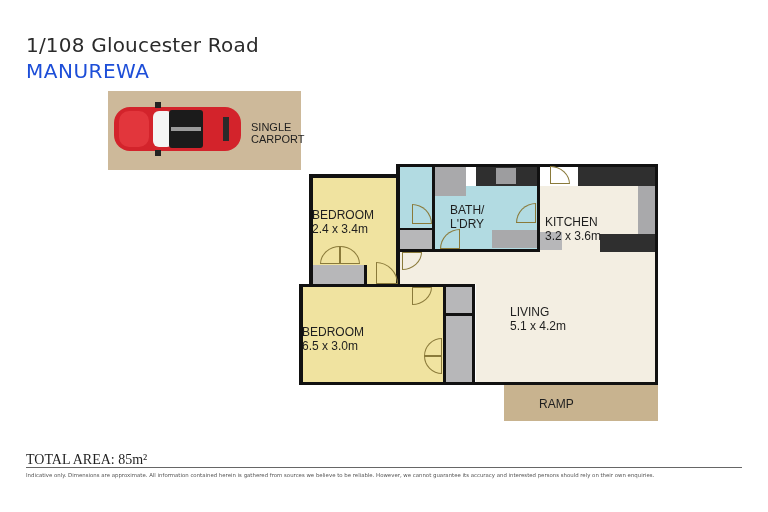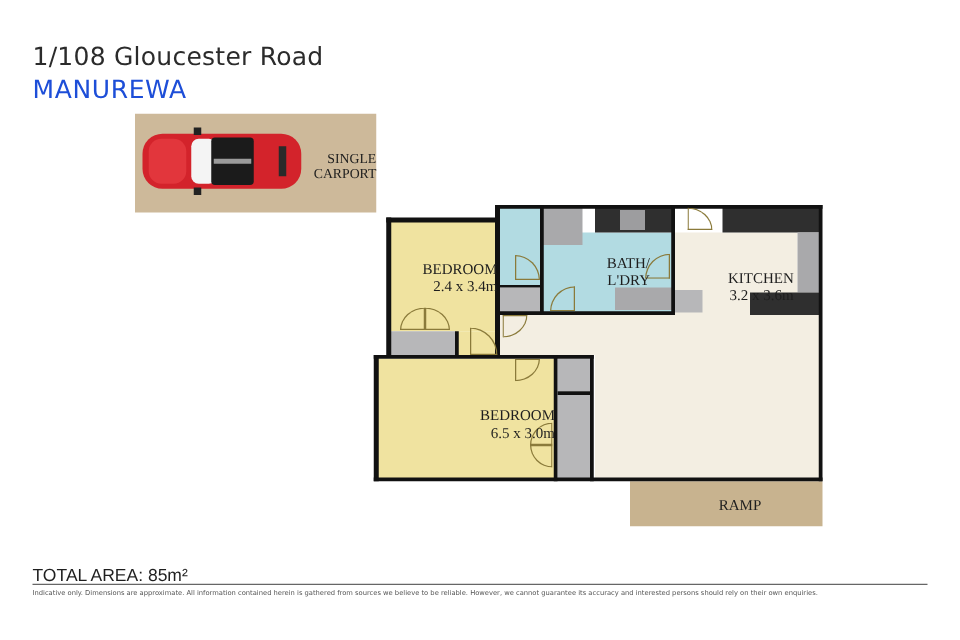--- a/index.html
+++ b/index.html
@@ -1,23 +1,23 @@
 <!DOCTYPE html>
 <html><head>
 <meta charset="utf-8">
 <style>
   * { margin:0; padding:0; box-sizing:border-box; }
   body { width:768px; height:512px; background:#ffffff; position:relative; overflow:hidden; font-family:"DejaVu Sans", sans-serif; }
   .abs { position:absolute; }
   #title1 { left:26px; top:33px; font-size:20px; color:#2b2b2b; letter-spacing:0.2px; }
   #title2 { left:26px; top:59px; font-size:20px; color:#1d4ed8; letter-spacing:0.5px; }
-  .lbl { position:absolute; font-family:Liberation Serif, serif; font-size:12px; color:#1e1e1e; text-align:right; line-height:14px; }
+  .lbl { position:absolute; font-family:Liberation Sans, sans-serif; font-size:12px; color:#1e1e1e; text-align:left; line-height:14px; }
   .wall { position:absolute; background:#111; }
   .door { position:absolute; border:1px solid #8a7a3a; border-radius:0 100% 0 0; }
-  #total { left:26px; top:452px; font-family:Liberation Sans, sans-serif; font-size:14px; color:#1f1f1f; }
+  #total { left:26px; top:452px; font-family:Liberation Serif, serif; font-size:14px; color:#1f1f1f; }
   #rule { left:26px; top:467px; width:716px; height:1px; background:#666; }
   #disc { left:26px; top:472px; font-size:5.4px; color:#555; white-space:nowrap; }
 </style>
 </head>
 <body>
 
 <div id="title1" class="abs">1/108 Gloucester Road</div>
 <div id="title2" class="abs">MANUREWA</div>
 
 <div class="abs" style="left:108px;top:91px;width:193px;height:79px;background:#cdb99a;">
@@ -105,18 +105,22 @@
     <span>6.5 x 3.0m</span>
   </div>
   <div class="lbl" style="left:450px;top:203px;width:70px;">
     <span>BATH/</span><br>
     <span>L'DRY</span>
   </div>
   <div class="lbl" style="left:545px;top:199px;width:90px;margin-top:16px;">
     <span>KITCHEN</span><br>
     <span>3.2 x 3.6m</span>
   </div>
+  <div class="lbl" style="left:510px;top:305px;width:110px;">
+    <span>LIVING</span><br>
+    <span>5.1 x 4.2m</span>
+  </div>
   <div class="lbl" style="left:539px;top:397px;width:70px;">RAMP</div>
 </div>
 
 <div id="total" class="abs">TOTAL AREA: 85m²</div>
 <div id="rule" class="abs"></div>
 <div id="disc" class="abs">Indicative only. Dimensions are approximate. All information contained herein is gathered from sources we believe to be reliable. However, we cannot guarantee its accuracy and interested persons should rely on their own enquiries.</div>
 
 </body></html>

